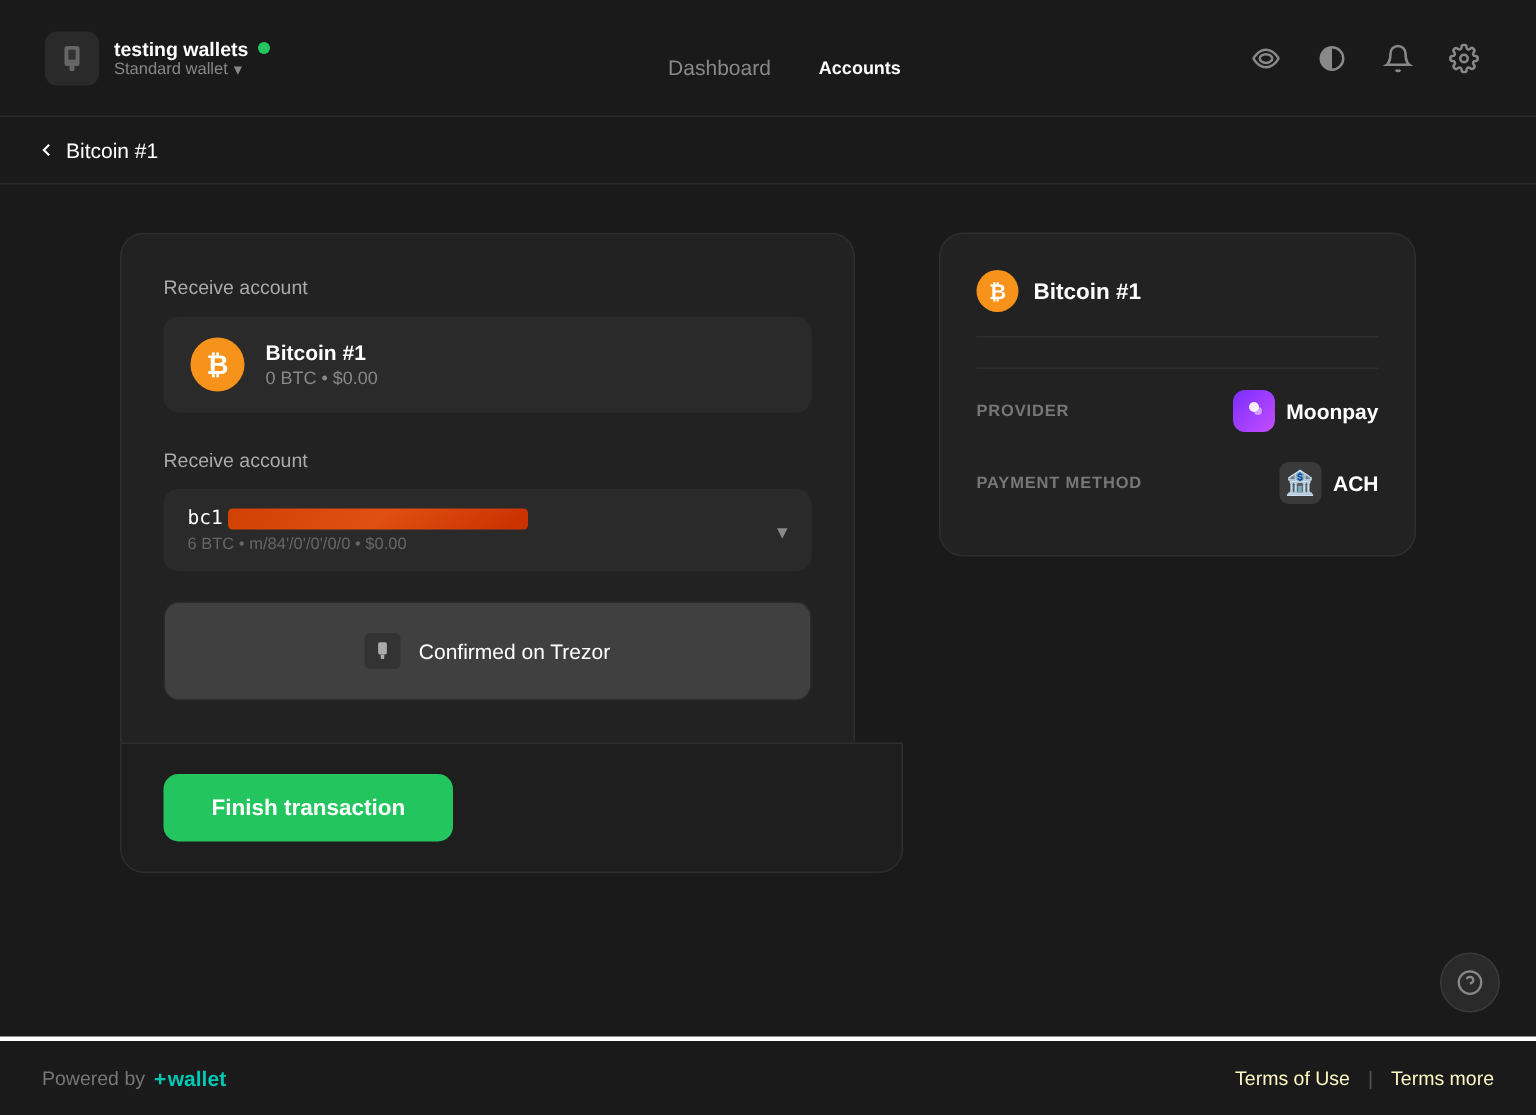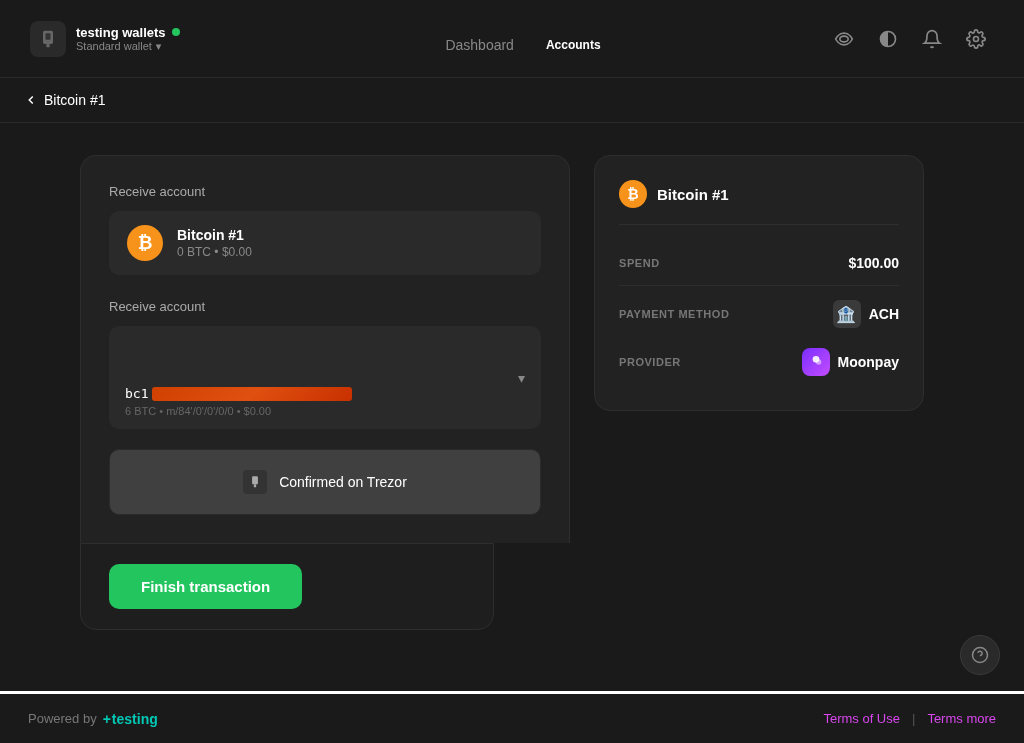--- a/index.html
+++ b/index.html
@@ -152,21 +152,21 @@
     .address-section { margin-bottom: 20px; }
     .address-row {
       background: #2a2a2a;
       border-radius: 10px;
       padding: 12px 16px;
       display: flex;
       align-items: center;
       justify-content: space-between;
       gap: 8px;
     }
-    .address-main { display: flex; flex-direction: column; gap: 4px; margin-top: 48px; }
+    .address-main { display: flex; flex-direction: column; gap: 4px; }
     .address-text {
       font-size: 13px;
       font-family: monospace;
       color: #fff;
       display: flex;
       align-items: center;
       gap: 4px;
     }
     .address-redacted {
       display: inline-block;
@@ -330,21 +330,21 @@
       font-weight: 900;
     }
     .footer-links {
       display: flex;
       align-items: center;
       gap: 12px;
       font-size: 13px;
       color: #777;
     }
     .footer-link {
-      color: #d946ef;
+      color: #fef9c3;
       cursor: pointer;
       text-decoration: none;
     }
     .footer-sep { color: #555; }
 
     
     .help-btn {
       position: absolute;
       bottom: 68px;
       right: 24px;
@@ -376,21 +376,21 @@
       border-radius: 16px 16px 0 0;
       padding: 28px 28px 28px 28px;
       width: 490px;
       border: 1px solid #2e2e2e;
       border-bottom: none;
     }
     .finish-card {
       background: #1e1e1e;
       border-radius: 0 0 16px 16px;
       padding: 20px 28px;
-      width: 414px;
+      width: 522px;
       border: 1px solid #2e2e2e;
       border-top: 1px solid #2e2e2e;
     }
   </style>
 </head>
 <body>
 
 <div class="topnav">
   <div class="wallet-info">
     <div class="wallet-icon">
@@ -497,65 +497,61 @@
       <button class="finish-btn">Finish transaction</button>
     </div>
   </div>
 
   <div class="right-card">
     <div class="right-header">
       <div class="btc-icon" style="width:28px;height:28px;font-size:14px;">₿</div>
       <span class="right-title">Bitcoin #1</span>
     </div>
 
-    <div class="info-row">
-      <span class="info-label">SPEND</span>
-      <span class="info-value">$100.00</span>
-    </div>
 
     <div class="divider"></div>
-
-    <div class="provider-row">
-      <span class="info-label">PAYMENT METHOD</span>
-      <div class="provider-value">
-        <div class="ach-icon">🏦</div>
-        <span>ACH</span>
-      </div>
-    </div>
 
     <div class="provider-row">
       <span class="info-label">PROVIDER</span>
       <div class="provider-value">
         <div class="moonpay-icon">
           <svg width="16" height="16" viewBox="0 0 24 24" fill="white">
             <circle cx="12" cy="8" r="5" fill="white" opacity="0.9"></circle>
             <circle cx="16" cy="12" r="4" fill="white" opacity="0.5"></circle>
           </svg>
         </div>
         <span>Moonpay</span>
       </div>
     </div>
+
+    <div class="provider-row">
+      <span class="info-label">PAYMENT METHOD</span>
+      <div class="provider-value">
+        <div class="ach-icon">🏦</div>
+        <span>ACH</span>
+      </div>
+    </div>
   </div>
 
 </div>
 
 <div class="help-btn">
   <svg width="18" height="18" viewBox="0 0 24 24" fill="none" stroke="#888" stroke-width="2">
     <circle cx="12" cy="12" r="10"></circle>
     <path d="M9.09 9a3 3 0 0 1 5.83 1c0 2-3 3-3 3"></path>
     <line x1="12" y1="17" x2="12.01" y2="17" stroke-width="3"></line>
   </svg>
 </div>
 
 <div class="footer">
   <div class="footer-powered">
     <span>Powered by</span>
     <div class="invity-logo">
       <span class="invity-plus">+</span>
-        <span>testing</span>
+        <span>wallet</span>
     </div>
   </div>
   <div class="footer-links">
     <a class="footer-link">Terms of Use</a>
     <span class="footer-sep">|</span>
     <a class="footer-link">Terms more</a>
   </div>
 </div>
 
 </body></html>

